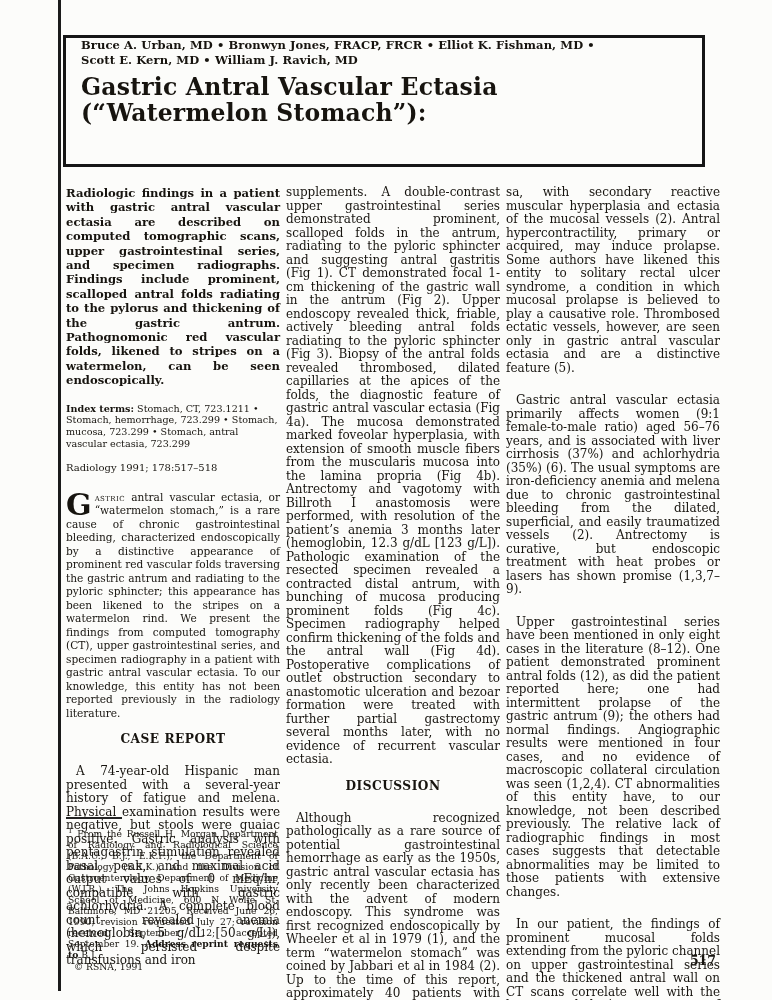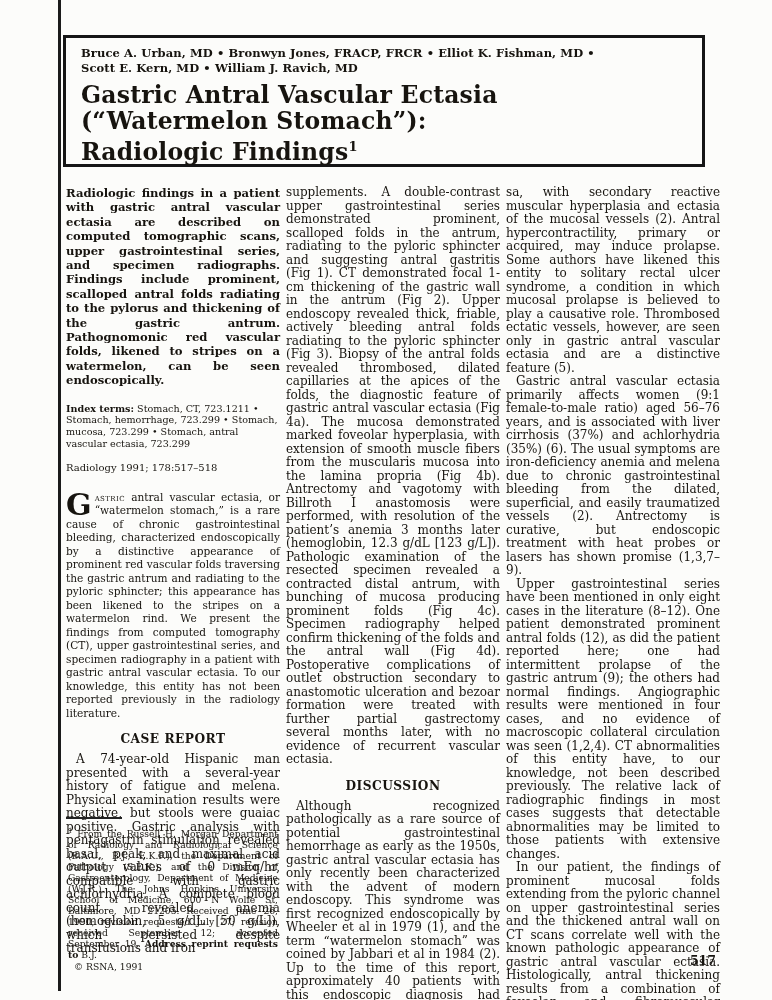--- a/index.html
+++ b/index.html
@@ -15,21 +15,21 @@
   .left-rule{
     position:absolute;left:58px;top:0;
     width:3px;height:991px;
     background:#1b1b1b;
   }
   .header-box{
     position:absolute;left:63px;top:35px;
     width:642px;height:132px;
     border:3px solid #161616;
     box-sizing:border-box;
-    padding:8px 10px 0 15px;
+    padding:0 10px 0 15px;
   }
   .byline{
     font-size:11.5px;font-weight:bold;line-height:14.5px;letter-spacing:0.1px;
   }
   .title{
     margin-top:7px;
     font-size:23.5px;font-weight:bold;line-height:26px;letter-spacing:0.2px;
   }
   .title sup{font-size:13px;}
   .columns{
@@ -56,21 +56,21 @@
     padding-right:3px;margin-top:1px;
   }
   .smallcaps{font-variant:small-caps;letter-spacing:0.4px;}
   .section-heading{
     text-align:center;font-weight:bold;font-size:12.2px;letter-spacing:0.5px;
     margin:12px 0 7px 0;
   }
   .body-par{
     font-size:12px;line-height:13.5px;text-align:justify;margin:0;
   }
-  .indent{text-indent:10px;}
+  .indent{text-indent:10px;margin-top:19px;}
   .footnote-block{
     position:absolute;top:631px;left:0;width:100%;
   }
   .footnote-rule{
     width:56px;border-top:2px solid #222;margin:0 0 7px 0;
   }
   .footnote{
     font-size:9.2px;line-height:11px;text-align:justify;margin:2px;
   }
   .footnote sup{font-size:7px;}
@@ -91,21 +91,20 @@
   <div class="left-rule"></div>
 
   <div class="header-box">
     <div class="byline">
       <div>Bruce A. Urban, MD  •  Bronwyn Jones, FRACP, FRCR  •  Elliot K. Fishman, MD  •</div>
       <div>Scott E. Kern, MD  •  William J. Ravich, MD</div>
     </div>
     <div class="title">
       <div>Gastric Antral Vascular Ectasia</div>
       <div>(“Watermelon Stomach”):</div>
-      <div><span>Radiologic Findings</span><sup>1</sup></div>
     </div>
   </div>
 
   <div class="columns">
 
     <div class="col col1">
       <p class="abstract">Radiologic findings in a patient with gastric antral vascular ectasia are described on computed tomographic scans, upper gastrointestinal series, and specimen radiographs. Findings include prominent, scalloped antral folds radiating to the pylorus and thickening of the gastric antrum. Pathognomonic red vascular folds, likened to stripes on a watermelon, can be seen endoscopically.</p>
 
       <p class="index-terms">
         <b>Index terms:</b><span> Stomach, CT, 723.1211 • Stomach, hemorrhage, 723.299 • Stomach, mucosa, 723.299 • Stomach, antral vascular ectasia, 723.299</span>

